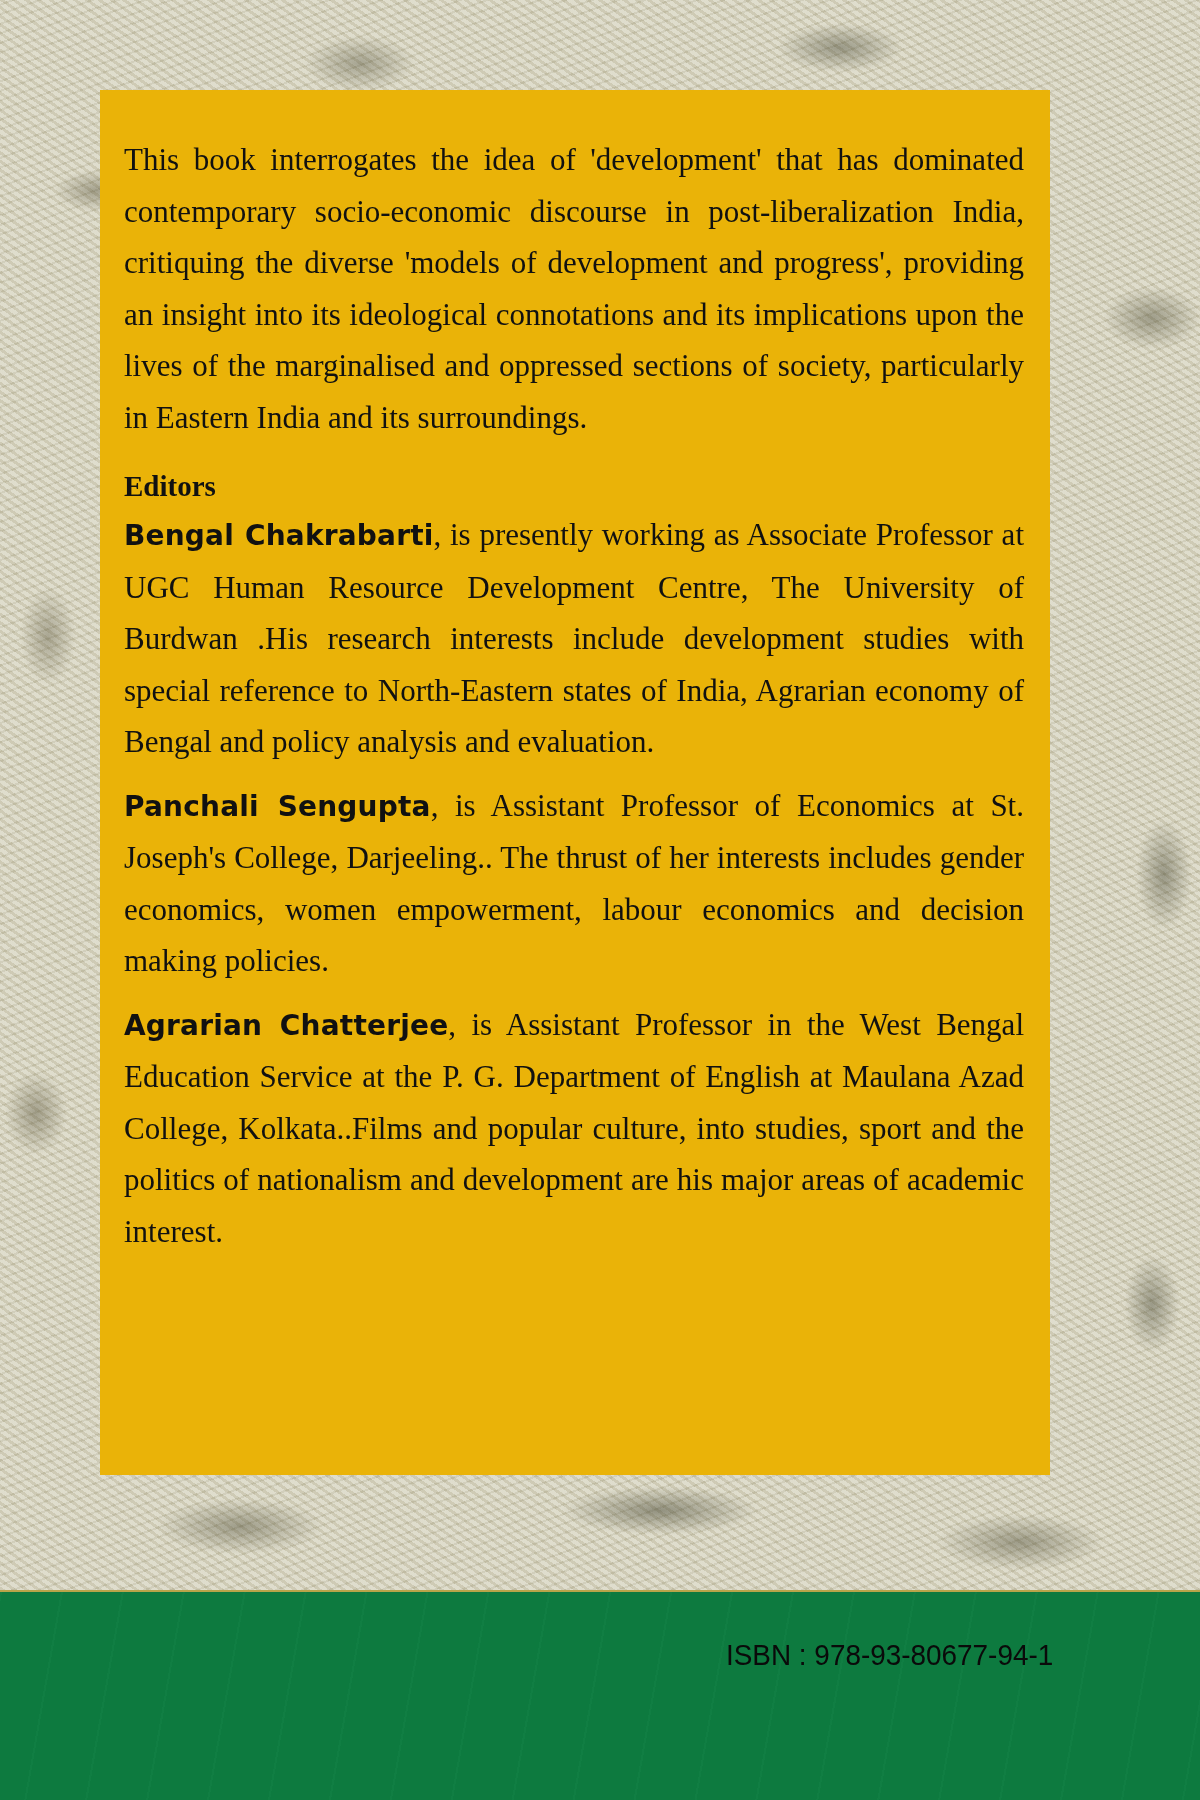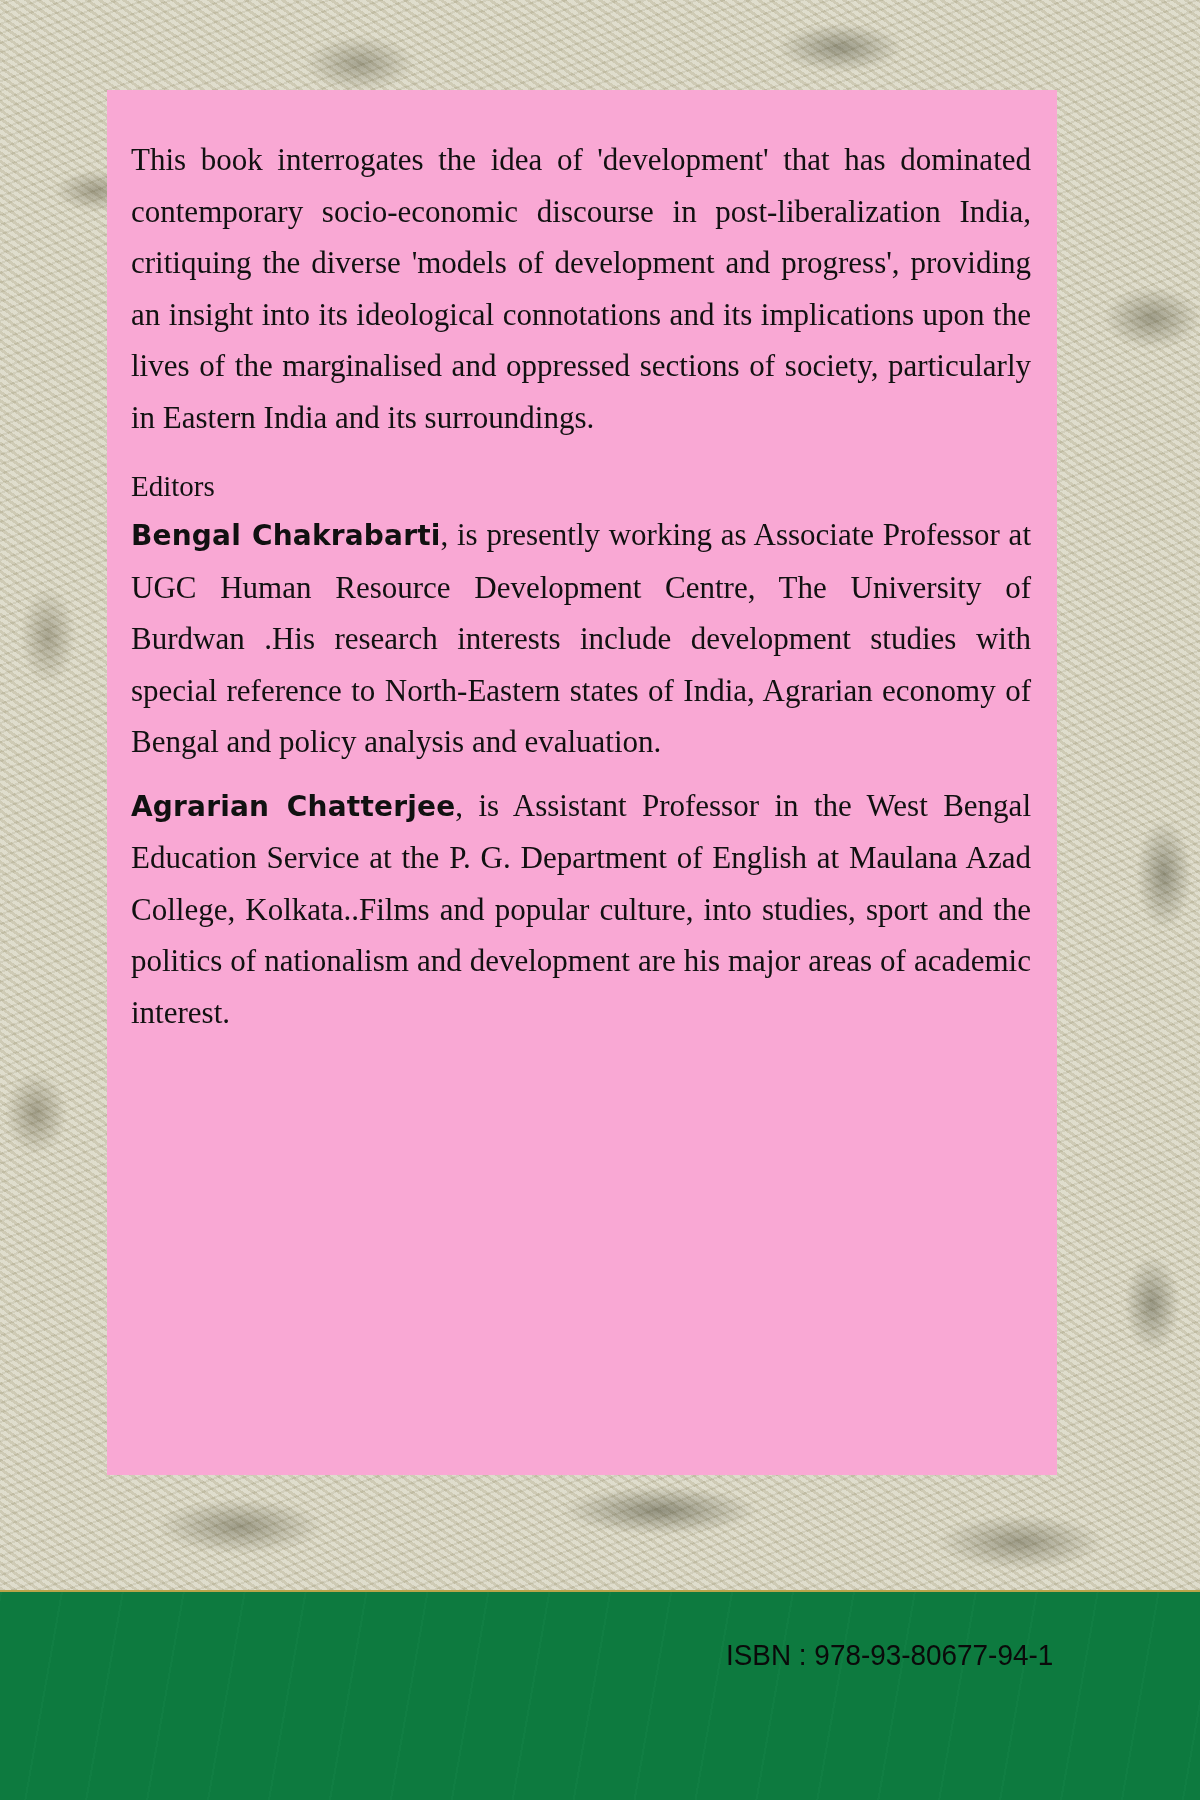--- a/index.html
+++ b/index.html
@@ -20,32 +20,32 @@
       radial-gradient(ellipse 45px 60px at 3% 70%, rgba(90,85,60,.45), transparent 70%),
       radial-gradient(ellipse 40px 70px at 96% 82%, rgba(70,70,50,.45), transparent 70%),
       radial-gradient(ellipse 120px 40px at 20% 96%, rgba(80,78,55,.45), transparent 70%),
       radial-gradient(ellipse 140px 35px at 55% 95%, rgba(70,70,50,.5), transparent 70%),
       radial-gradient(ellipse 120px 40px at 85% 97%, rgba(80,78,55,.45), transparent 70%),
       repeating-linear-gradient(35deg, rgba(150,140,100,.18) 0 3px, rgba(240,240,230,.2) 3px 7px),
       repeating-linear-gradient(-20deg, rgba(120,115,80,.15) 0 2px, rgba(235,235,225,.15) 2px 9px),
       #d8d5c2;
   }
   .panel {
-    position:absolute; left:107px; top:90px; width:950px; height:1385px;
-    background:#f9a8d4;
+    position:absolute; left:100px; top:90px; width:950px; height:1385px;
+    background:#eab308;
     box-sizing:border-box;
     padding:44px 26px 0 24px;
     color:#111;
   }
   .para {
     font-size:31px; line-height:51.5px; text-align:justify;
     text-align-last:left; margin:0;
   }
   .heading {
-    font-size:29px; font-weight:normal; line-height:46px; margin-top:20px;
+    font-size:29px; font-weight:bold; line-height:46px; margin-top:20px;
   }
   .bio { margin-top:0; }
   .bio + .bio { margin-top:12px; }
   .name {
     font-family:"DejaVu Sans", "Liberation Sans", sans-serif;
     font-weight:bold; font-size:28px; letter-spacing:0.2px;
   }
   .green {
     position:absolute; left:0; top:1590px; width:1200px; height:210px;
     background:
@@ -65,18 +65,19 @@
 
 <div class="stone"></div>
 
 <div class="panel">
   <p class="para">This book interrogates the idea of 'development' that has dominated contemporary socio-economic discourse in post-liberalization India, critiquing the diverse 'models of development and progress', providing an insight into its ideological connotations and its implications upon the lives of the marginalised and oppressed sections of society, particularly in Eastern India and its surroundings.</p>
 
   <div class="heading">Editors</div>
 
   <p class="para bio"><span class="name">Bengal Chakrabarti</span><span>, is presently working as Associate Professor at UGC Human Resource Development Centre, The University of Burdwan .His research interests include development studies with special reference to North-Eastern states of India, Agrarian economy of Bengal and policy analysis and evaluation.</span></p>
 
+  <p class="para bio"><span class="name">Panchali Sengupta</span><span>, is Assistant Professor of Economics at St. Joseph's College, Darjeeling.. The thrust of her interests includes gender economics, women empowerment, labour economics and decision making policies.</span></p>
 
   <p class="para bio"><span class="name">Agrarian Chatterjee</span><span>, is Assistant Professor in the West Bengal Education Service at the P. G. Department of English at Maulana Azad College, Kolkata..Films and popular culture, into studies, sport and the politics of nationalism and development are his major areas of academic interest.</span></p>
 </div>
 
 <div class="green"></div>
 <div class="isbn">ISBN : 978-93-80677-94-1</div>
 
 </body></html>

